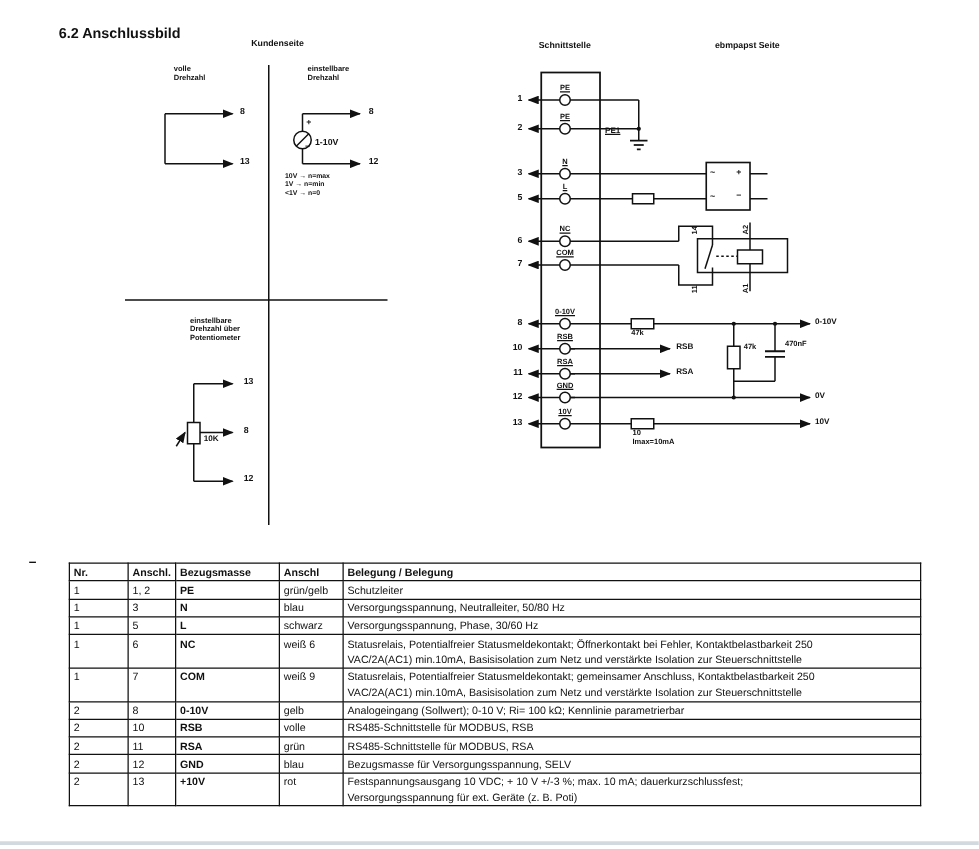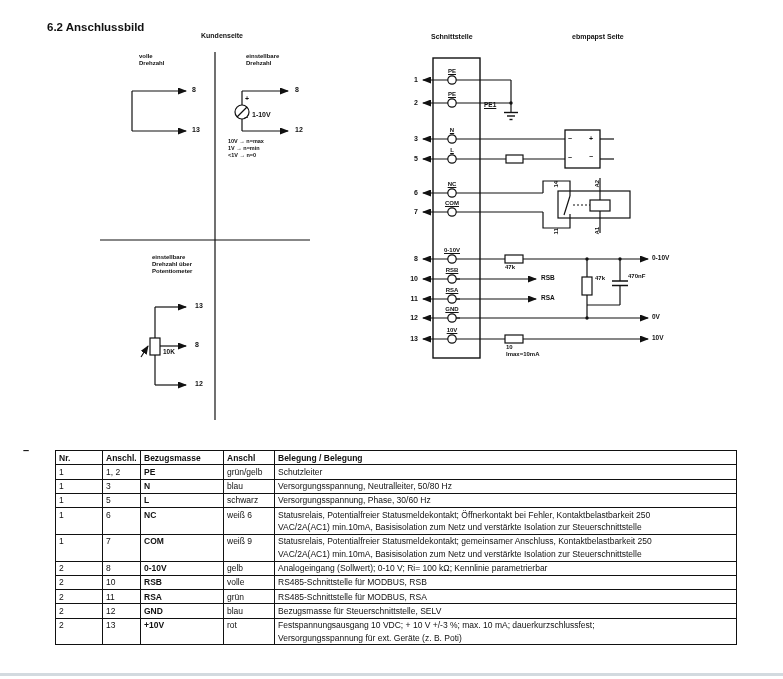--- a/index.html
+++ b/index.html
@@ -314,21 +314,21 @@
       <td>11</td>
       <td class="bz">RSA</td>
       <td>grün</td>
       <td class="fn">RS485-Schnittstelle für MODBUS, RSA</td>
     </tr>
     <tr>
       <td>2</td>
       <td>12</td>
       <td class="bz">GND</td>
       <td>blau</td>
-      <td class="fn">Bezugsmasse für Steuerschnittstelle, SELV</td>
+      <td class="fn">Bezugsmasse für Versorgungsspannung, SELV</td>
     </tr>
     <tr>
       <td>2</td>
       <td>13</td>
       <td class="bz">+10V</td>
       <td>rot</td>
       <td class="fn">Festspannungsausgang 10 VDC; + 10 V +/-3 %; max. 10 mA; dauerkurzschlussfest;
 Versorgungsspannung für ext. Geräte (z. B. Poti)</td>
     </tr>
   </tbody>

